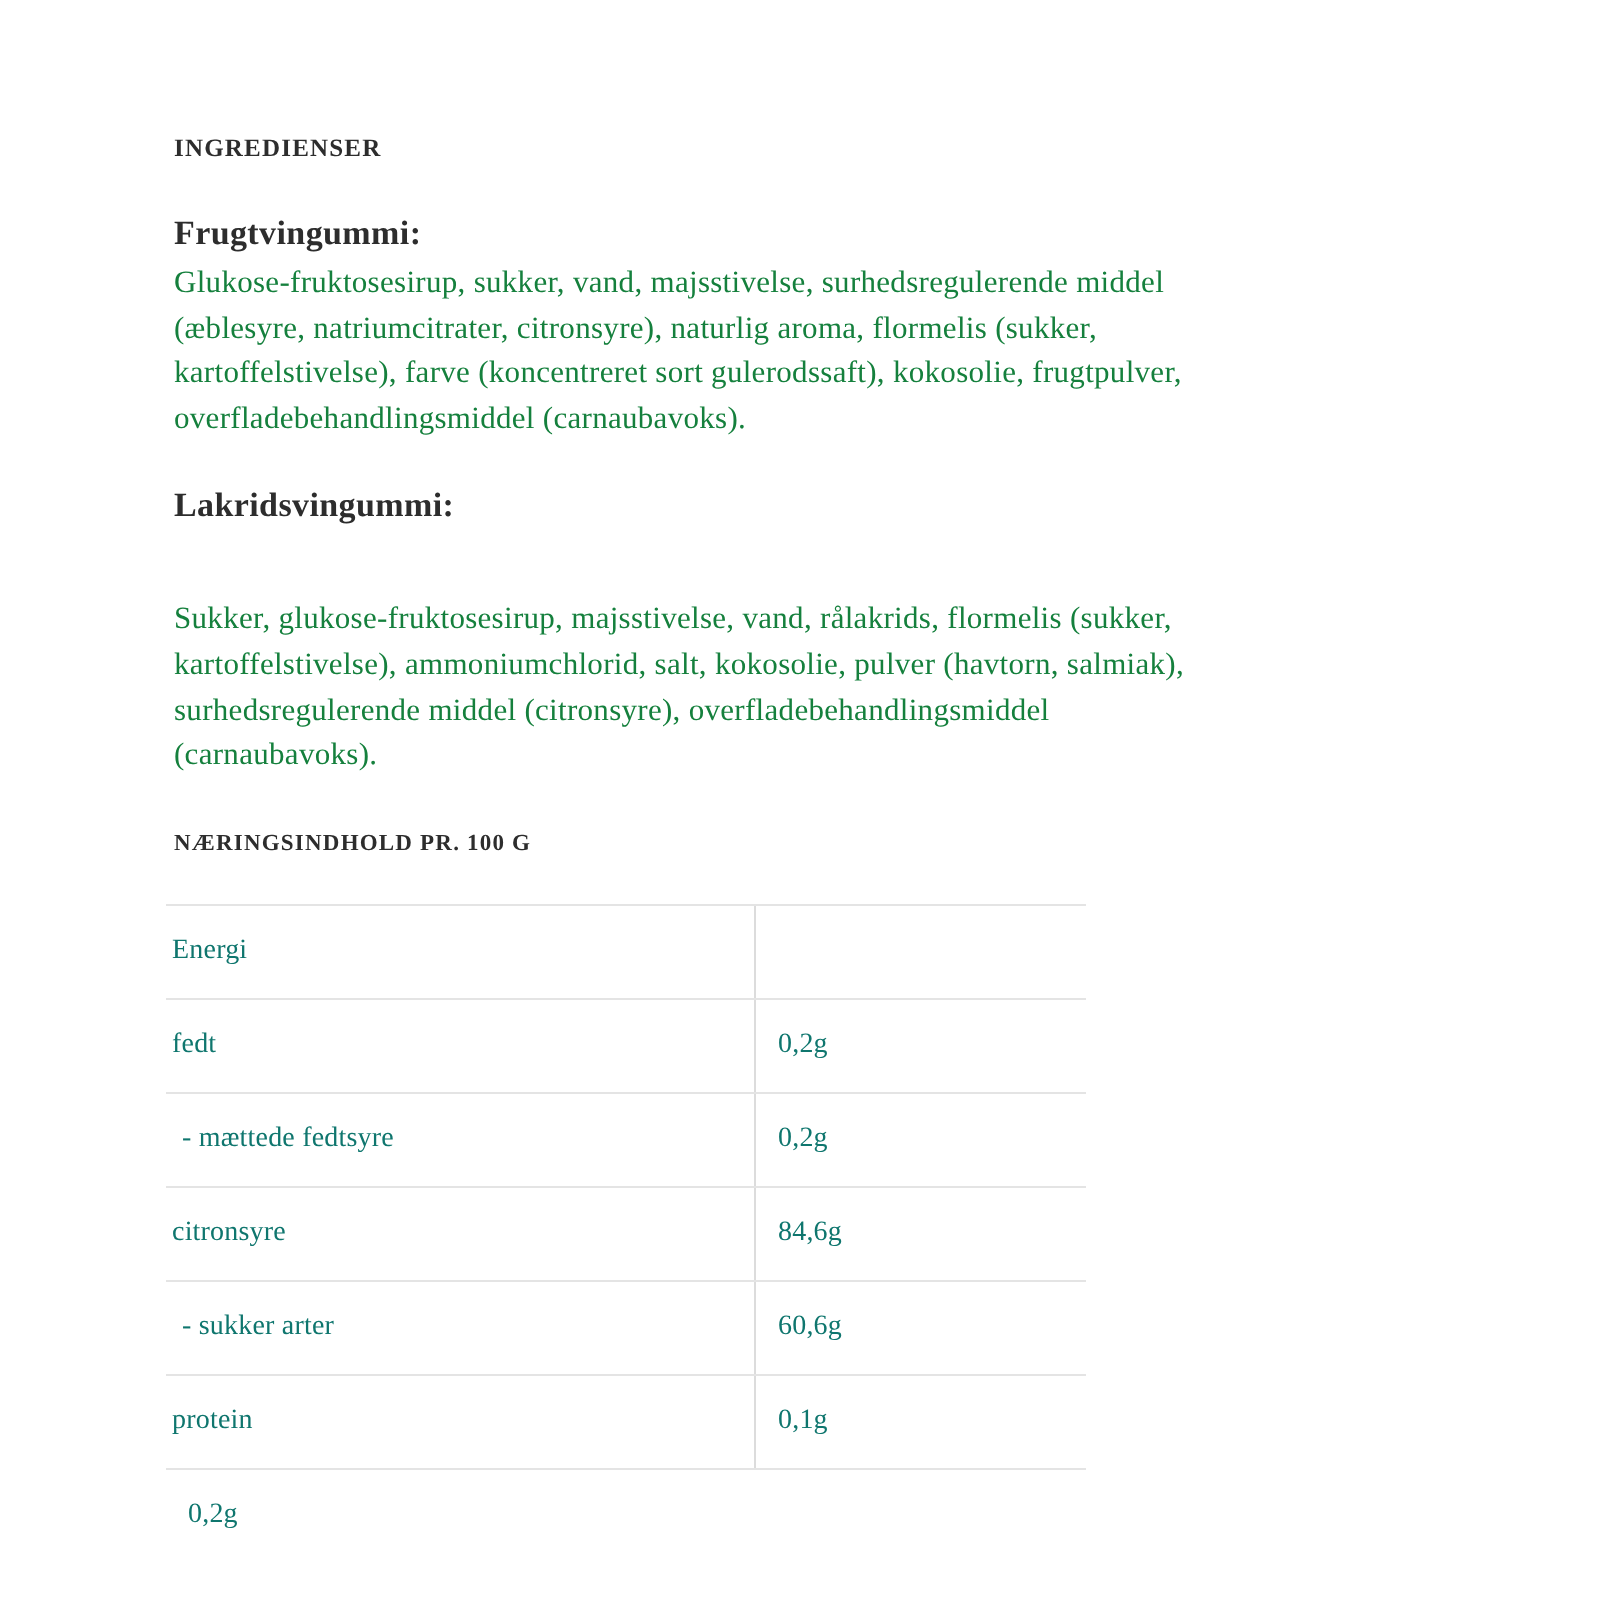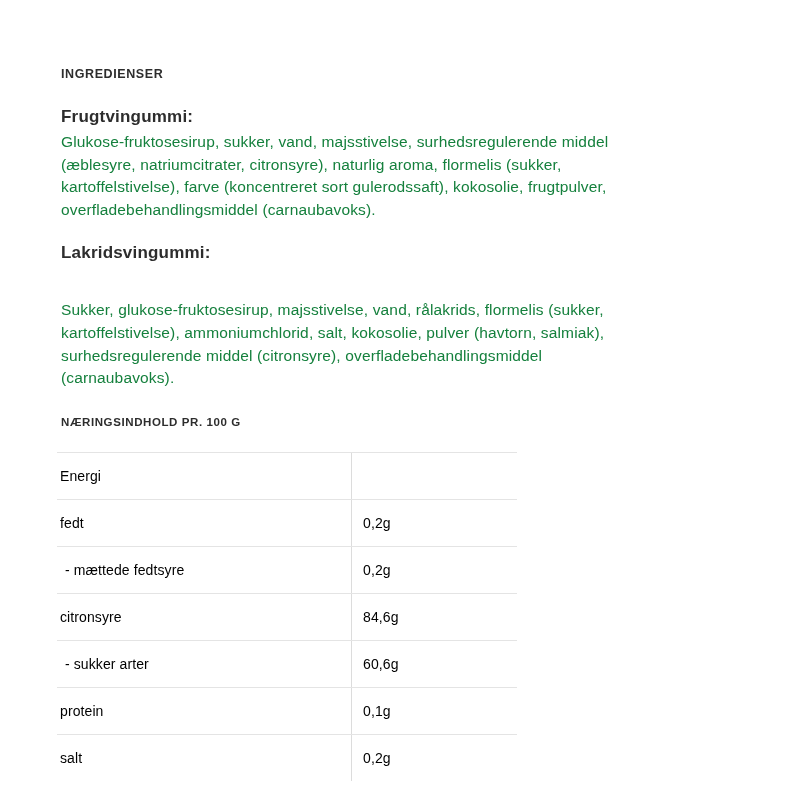--- a/index.html
+++ b/index.html
@@ -7,22 +7,22 @@
     padding: 0;
     background: #ffffff;
     width: 800px;
     height: 800px;
     overflow: hidden;
   }
   .page {
     box-sizing: border-box;
     width: 800px;
     height: 800px;
-    padding: 62px 40px 0 61px;
-    font-family: Liberation Sans, sans-serif;
+    padding: 62px 40px 0 87px;
+    font-family: Liberation Serif, serif;
     color: #3f3f3f;
     background: #ffffff;
   }
   .eyebrow {
     font-size: 12.5px;
     font-weight: 700;
     letter-spacing: 0.6px;
     line-height: 17px;
     color: #2d2d2d;
     margin: 4px 0 0 0;
@@ -62,21 +62,21 @@
     margin: 22px 0 0 -4px;
     width: 460px;
   }
   .nutrition-row {
     display: flex;
     align-items: stretch;
     height: 46px;
     border-top: 1px solid #e4e4e4;
     font-size: 14px;
     letter-spacing: 0.1px;
-    color: #000000;
+    color: #0f766e;
   }
   .nutrition-row .cell-label {
     box-sizing: border-box;
     width: 295px;
     display: flex;
     align-items: center;
     padding-left: 3px;
     border-right: 1px solid #dcdcdc;
   }
   .nutrition-row.sub .cell-label {
@@ -139,19 +139,18 @@
       <div class="cell-label">- sukker arter</div>
       <div class="cell-value">60,6g</div>
     </div>
 
     <div class="nutrition-row">
       <div class="cell-label">protein</div>
       <div class="cell-value">0,1g</div>
     </div>
 
     <div class="nutrition-row">
-      <div class="cell-label">salt</div>
       <div class="cell-value">0,2g</div>
     </div>
 
   </div>
 
 </div>
 
 </body></html>

